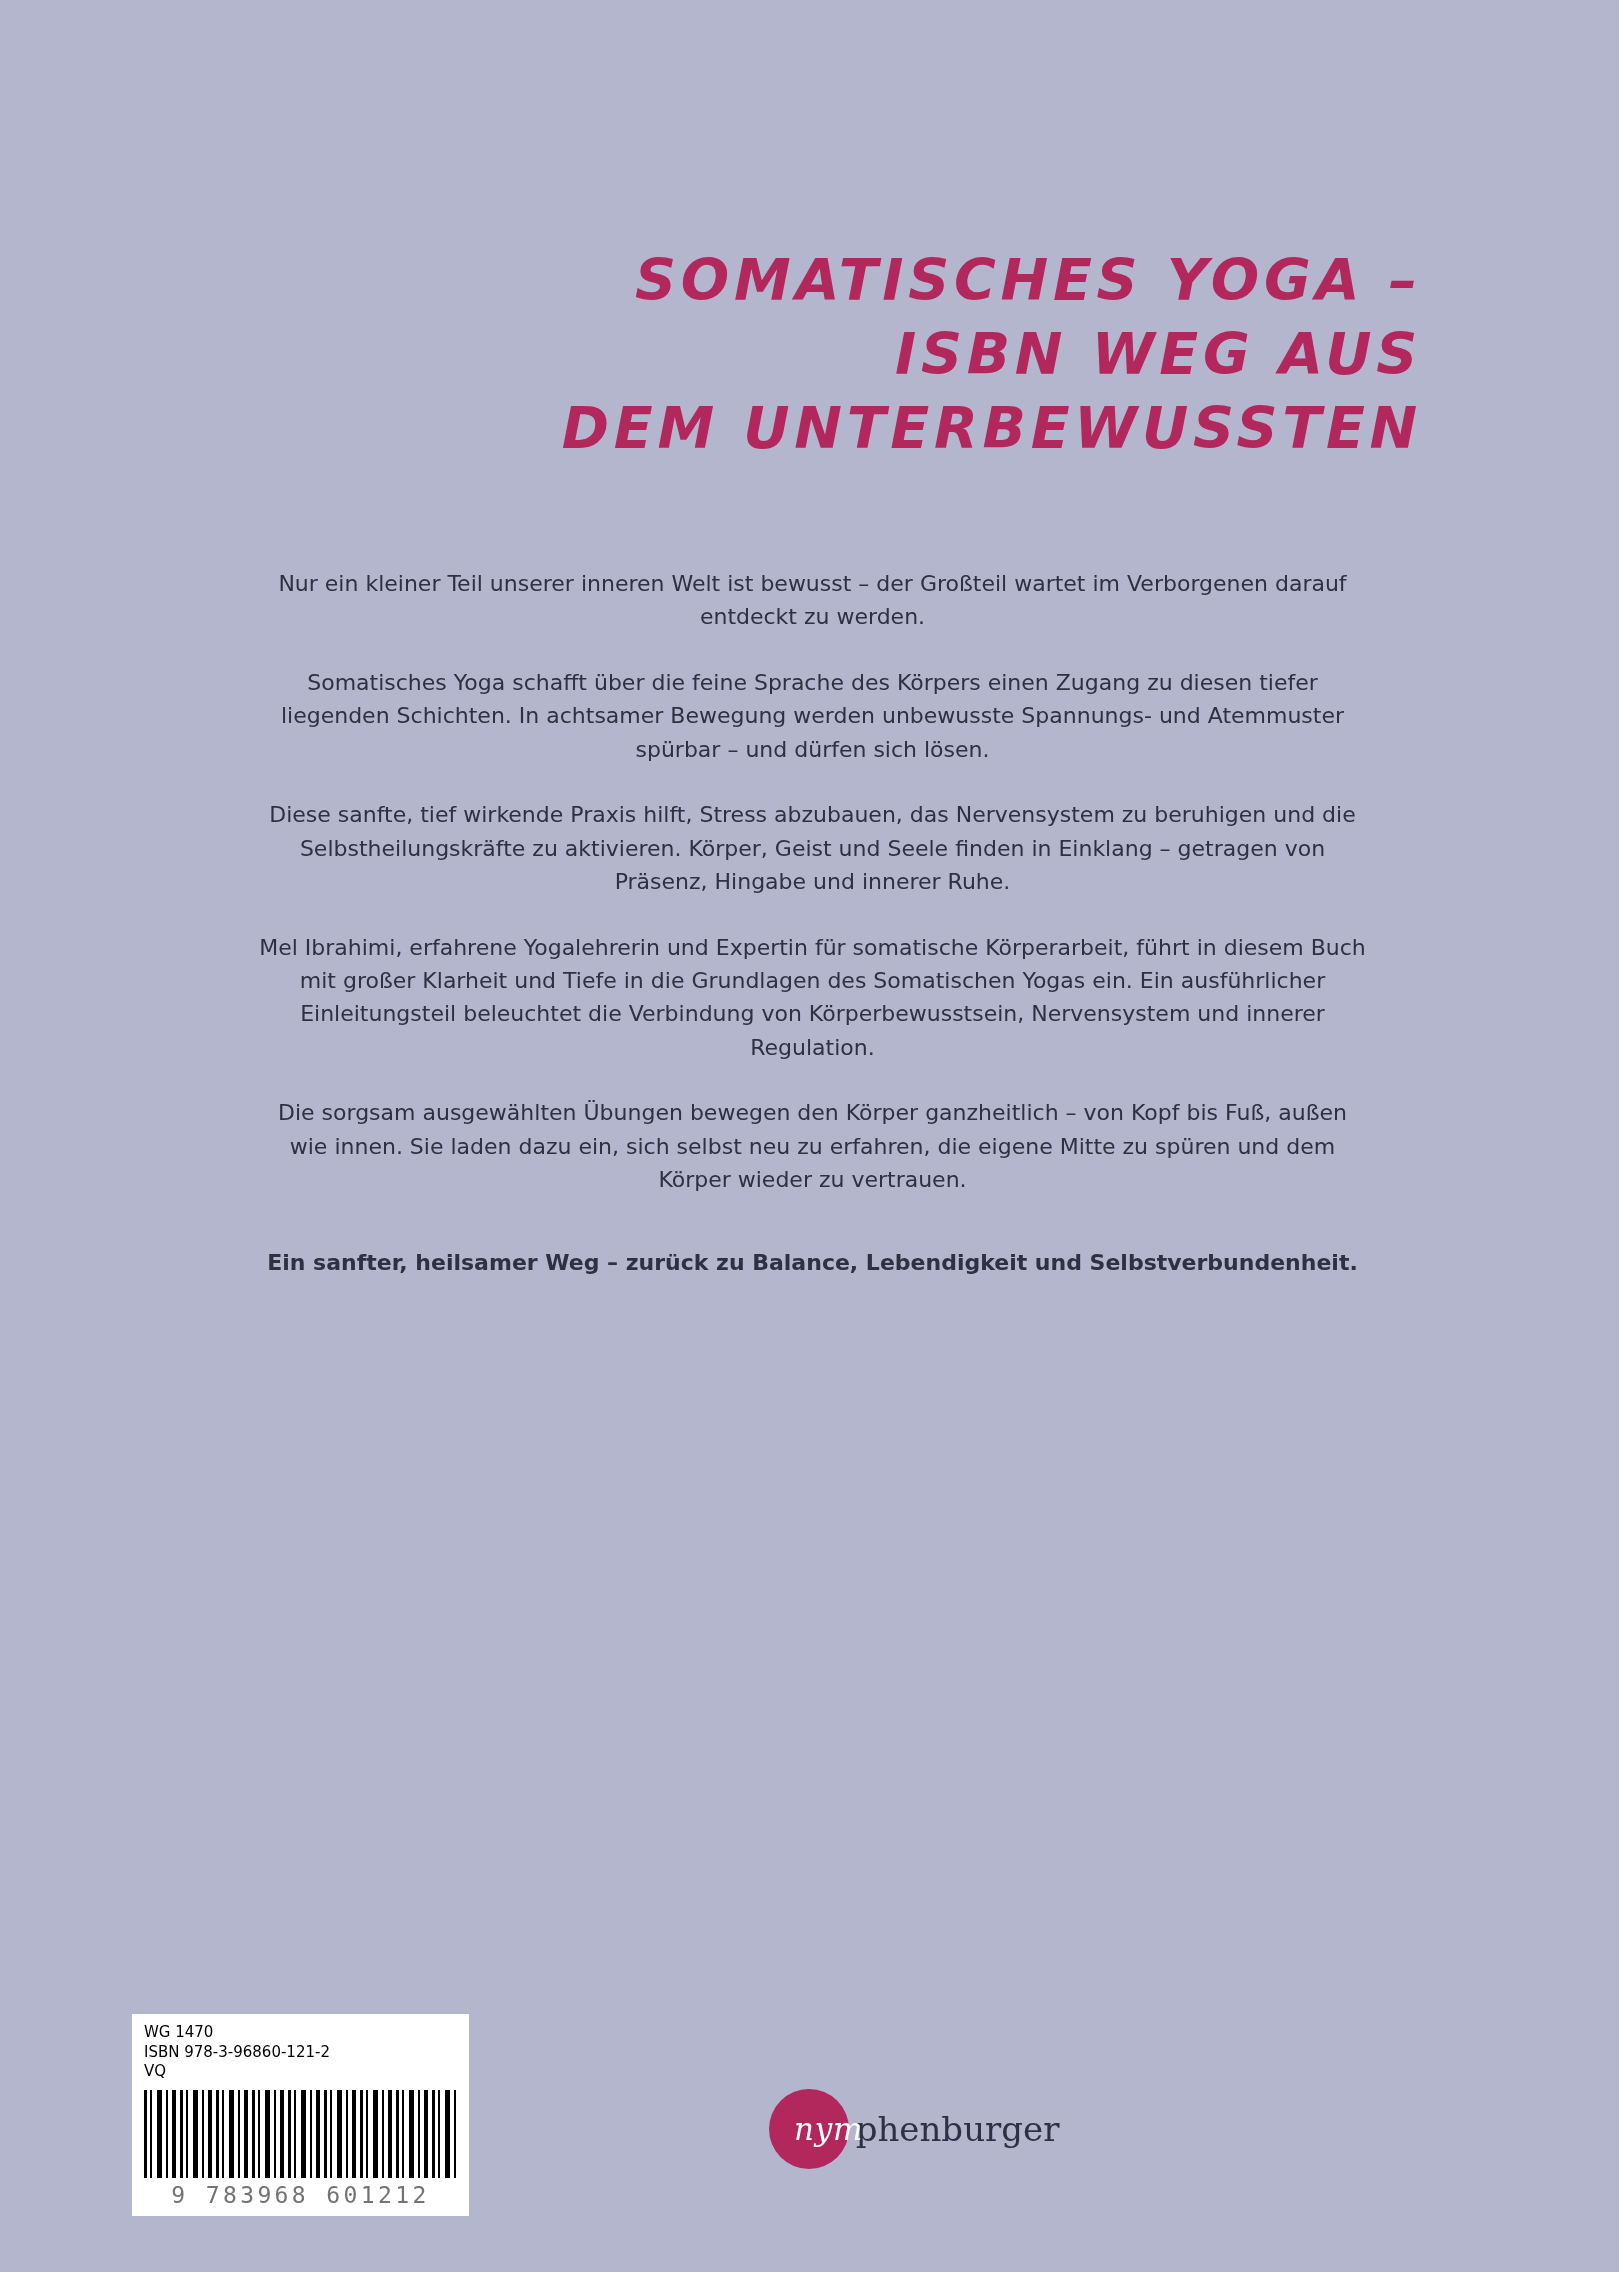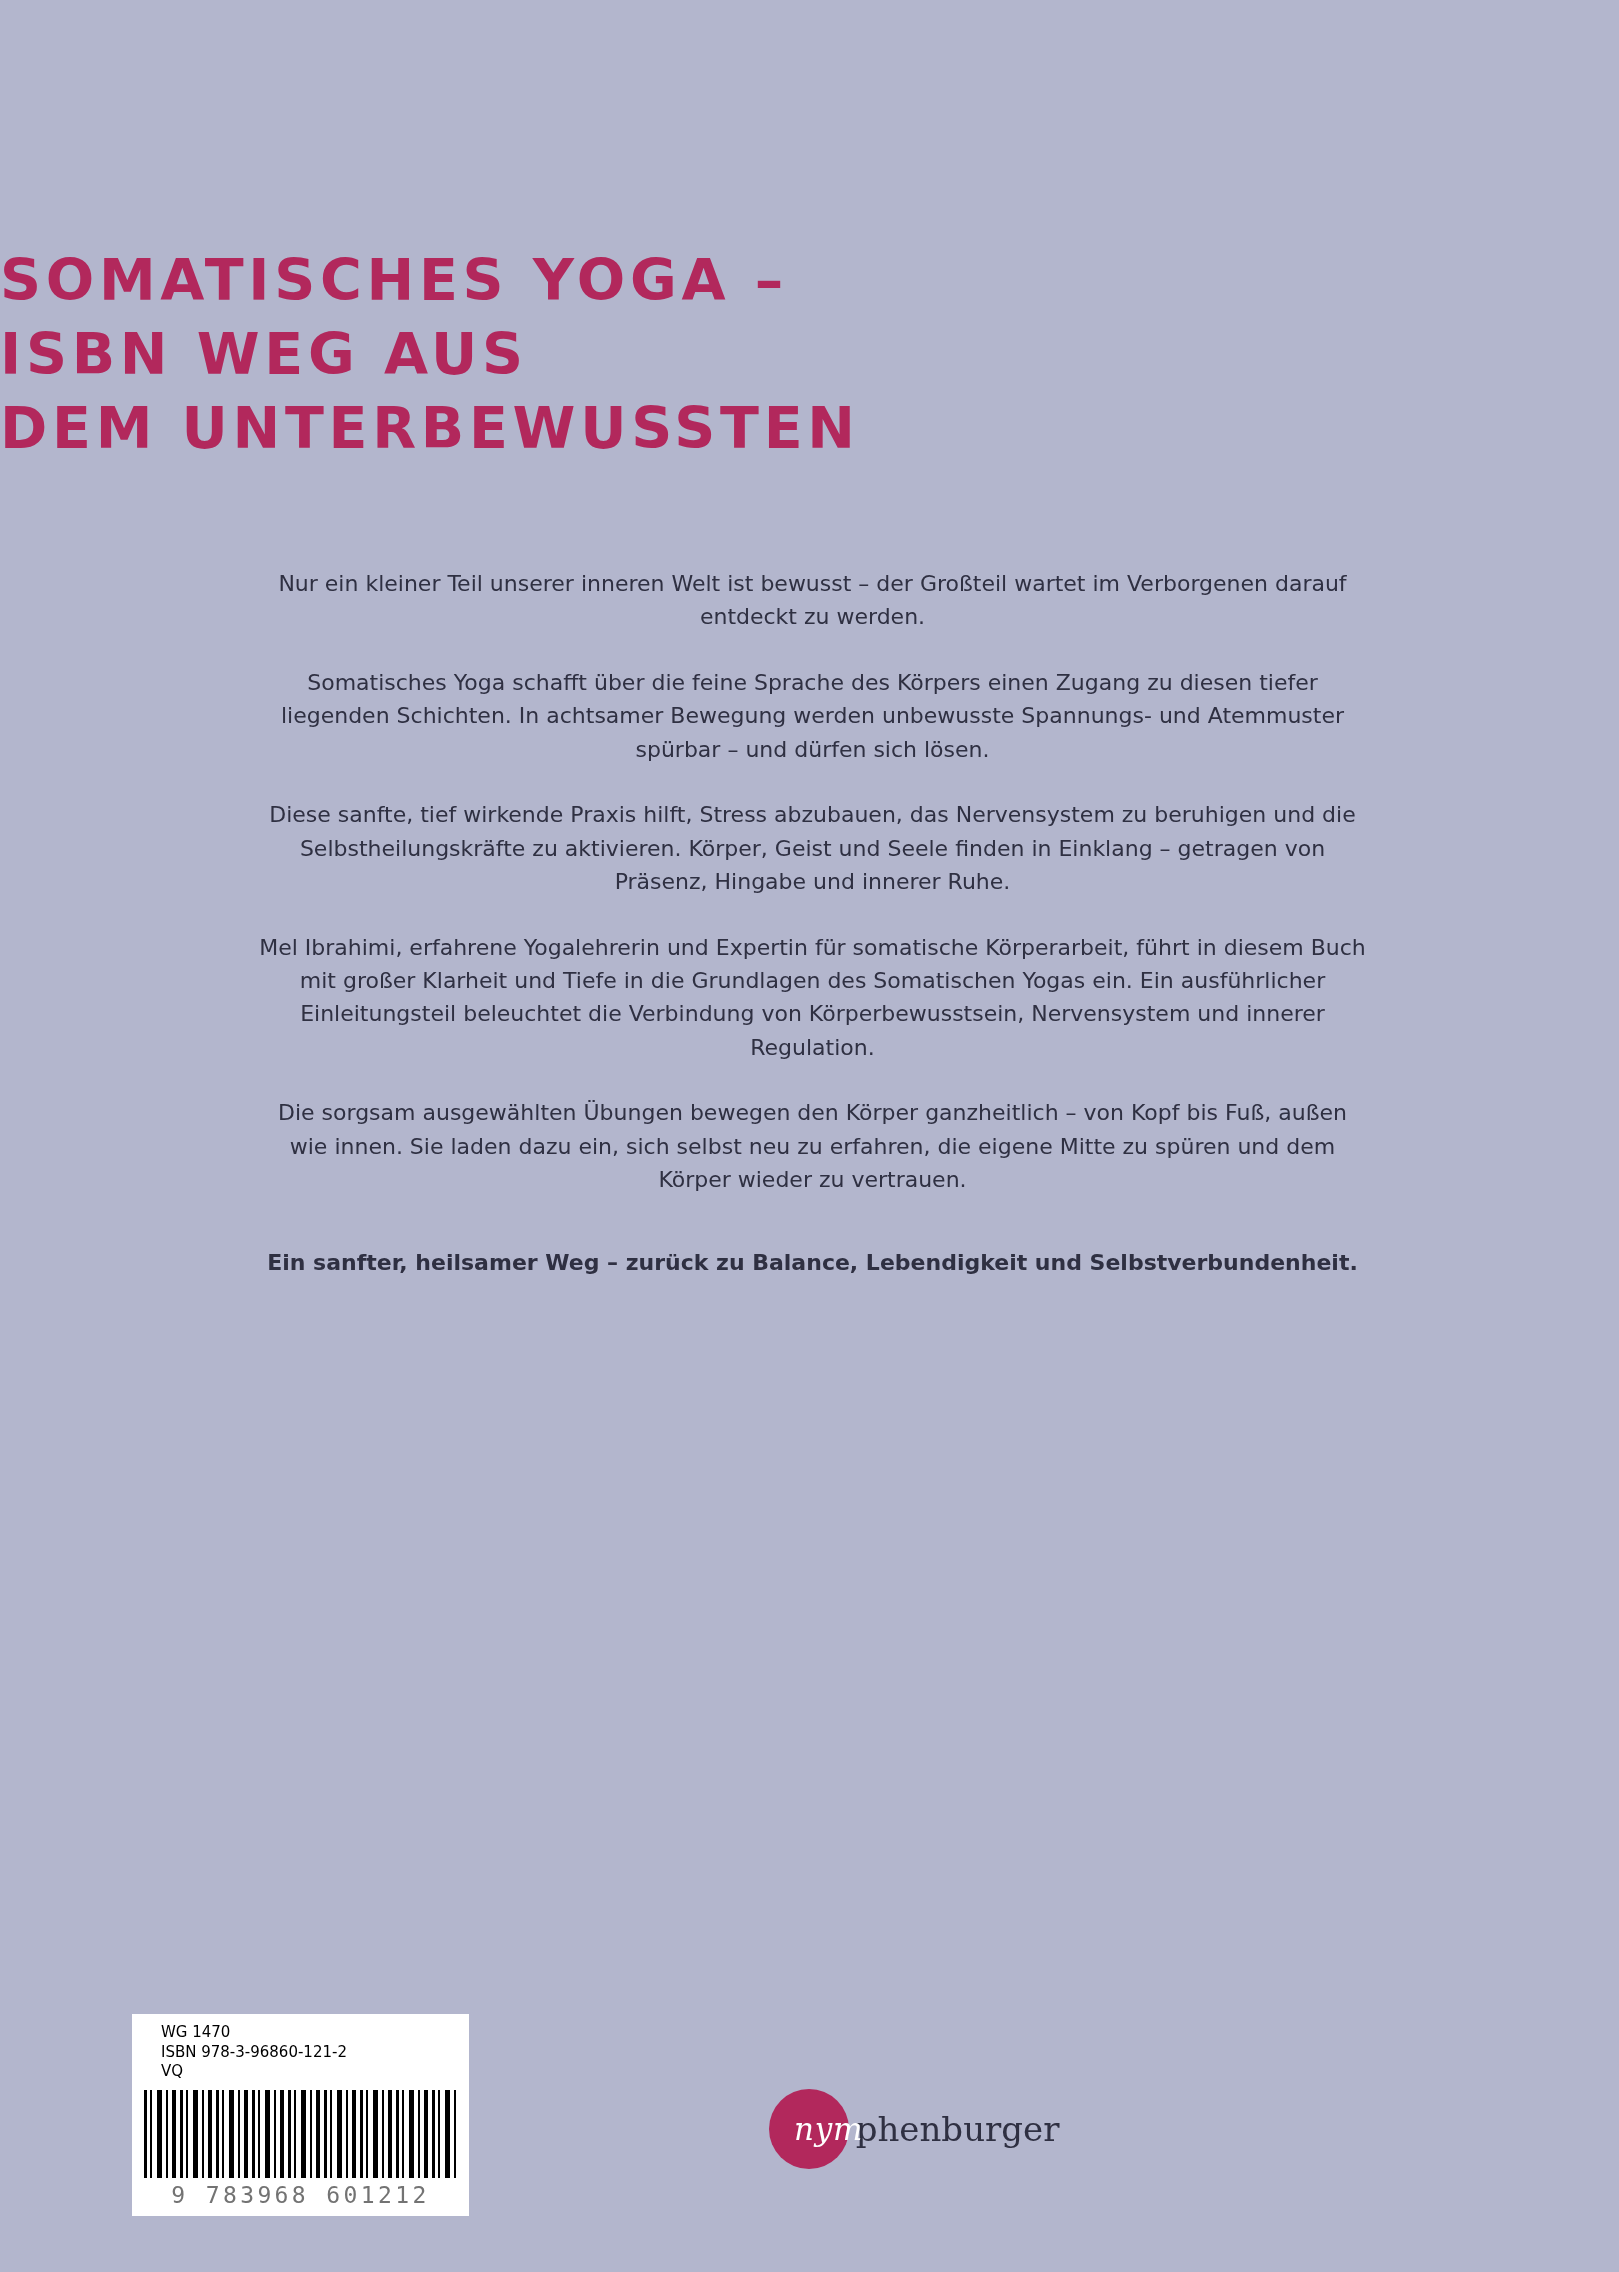--- a/index.html
+++ b/index.html
@@ -21,26 +21,27 @@
     inset: 0;
     background: #b3b6cd;
   }
 
   
   .title-block {
     position: absolute;
     top: 243px;
     left: 0;
     width: 1422px;
-    text-align: left;
+    text-align: right;
     color: #b2285c;
     font-weight: bold;
     font-size: 57px;
     line-height: 1.30;
     letter-spacing: 4.7px;
+    font-style: italic;
   }
   .title-line {
     display: block;
     white-space: pre;
   }
 
   
   .copy {
     position: absolute;
     top: 567px;
@@ -71,21 +72,20 @@
     height: 202px;
     background: #ffffff;
     box-sizing: border-box;
     padding: 9.4px 12px 6.7px 12px;
   }
   .barcode-meta {
     font-family: "DejaVu Sans", sans-serif;
     font-size: 15px;
     line-height: 1.28;
     color: #000000;
-    margin-left: 17px;
   }
   .barcode-bars {
     margin-top: 9.4px;
     height: 88px;
     width: 312px;
     background:
       repeating-linear-gradient(
         to right,
         #000 0px, #000 3.4px,
         #fff 3.4px, #fff 6px,

